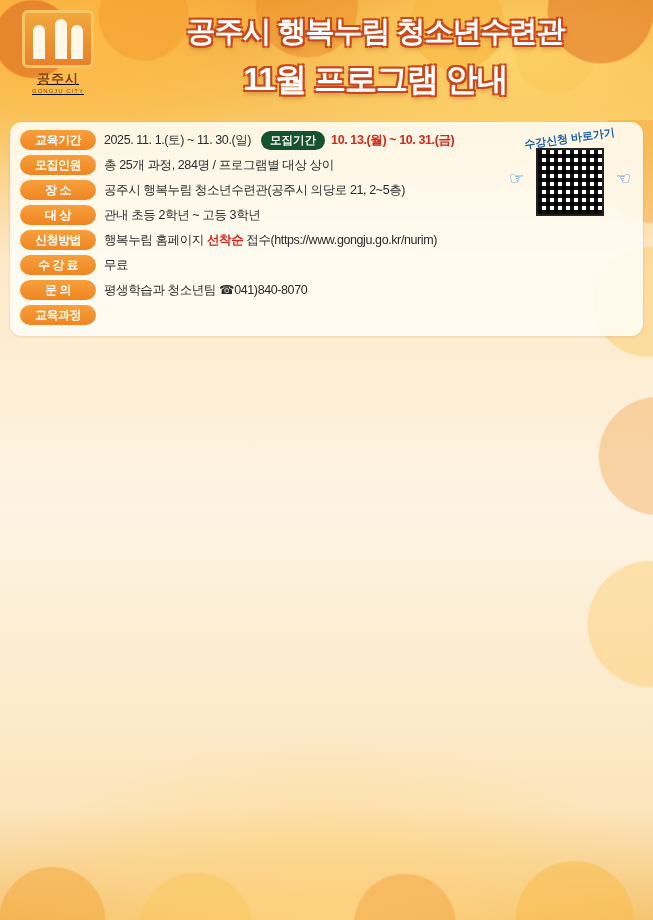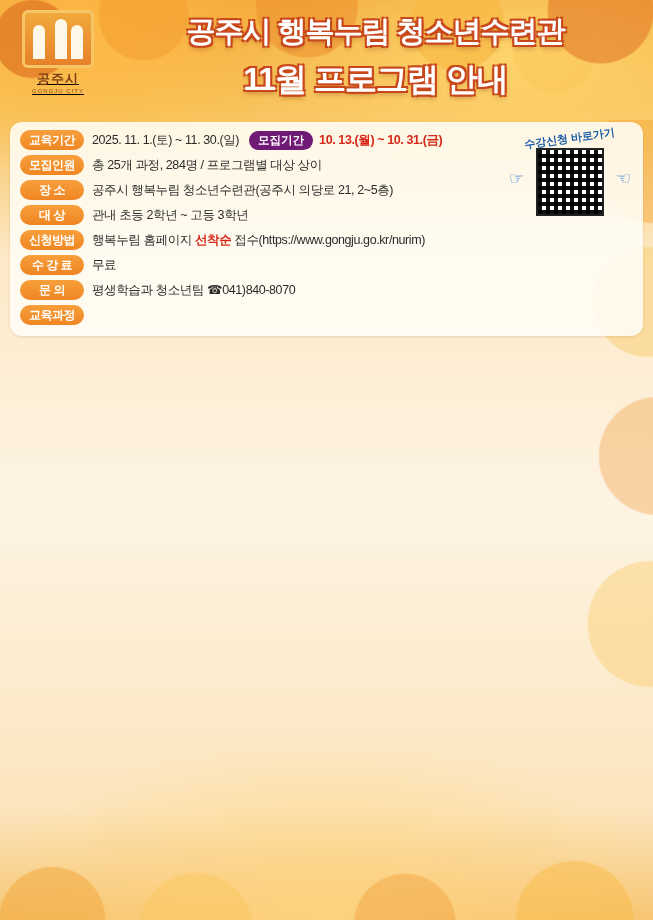--- a/index.html
+++ b/index.html
@@ -55,26 +55,26 @@
   .title-wrap{position:absolute;left:108px;right:10px;top:12px;text-align:center;}
   .title1{font-size:29px;font-weight:bold;color:#ffffff;letter-spacing:-1px;
     text-shadow:-2px -2px 0 #c8471b,2px -2px 0 #c8471b,-2px 2px 0 #c8471b,2px 2px 0 #c8471b,0 3px 5px rgba(120,40,10,.45);}
   .title2{margin-top:6px;font-size:32px;font-weight:bold;color:#ffffff;letter-spacing:-1px;
     text-shadow:-2px -2px 0 #c8471b,2px -2px 0 #c8471b,-2px 2px 0 #c8471b,2px 2px 0 #c8471b,0 3px 5px rgba(120,40,10,.45);}
 
   
   .panel{position:relative;margin:0 10px;background:rgba(255,253,246,.88);
     border-radius:12px;padding:8px 10px 6px 10px;box-shadow:0 1px 3px rgba(150,90,30,.18);}
   .info-row{display:flex;align-items:center;margin-bottom:5px;min-height:20px;}
-  .pill{flex:0 0 auto;width:64px;height:20px;line-height:20px;text-align:center;border-radius:10px;
+  .pill{flex:0 0 auto;width:76px;height:20px;line-height:20px;text-align:center;border-radius:10px;
     background:linear-gradient(180deg,#f79f3c,#ef8622);color:#fff;font-size:12px;font-weight:bold;
     letter-spacing:-0.5px;margin-right:8px;}
   .info-txt{font-size:12.5px;color:#2b2b2b;letter-spacing:-0.4px;}
   .pill-red{display:inline-block;height:19px;line-height:19px;padding:0 9px;border-radius:10px;
-    background:#701a75;color:#fff;font-size:11.5px;font-weight:bold;margin:0 6px 0 10px;}
+    background:#14532d;color:#fff;font-size:11.5px;font-weight:bold;margin:0 6px 0 10px;}
   .red-strong{color:#d62718;font-weight:bold;}
   .qr-wrap{position:absolute;right:14px;top:6px;width:118px;text-align:center;}
   .qr-label{font-size:11px;color:#1b5fa8;font-weight:bold;transform:rotate(-8deg);display:inline-block;}
   .qr-box{width:64px;height:64px;margin:2px auto 0;background:#fff;border:2px solid #222;
     background-image:
       repeating-linear-gradient(90deg,#111 0 4px,transparent 4px 8px),
       repeating-linear-gradient(0deg,#111 0 4px,transparent 4px 8px);
     background-blend-mode:multiply;}
   .qr-arrow{position:absolute;font-size:17px;color:#2d7ad1;top:20px;}
   .qr-arrow.l{left:-2px;} .qr-arrow.r{right:-2px;}

